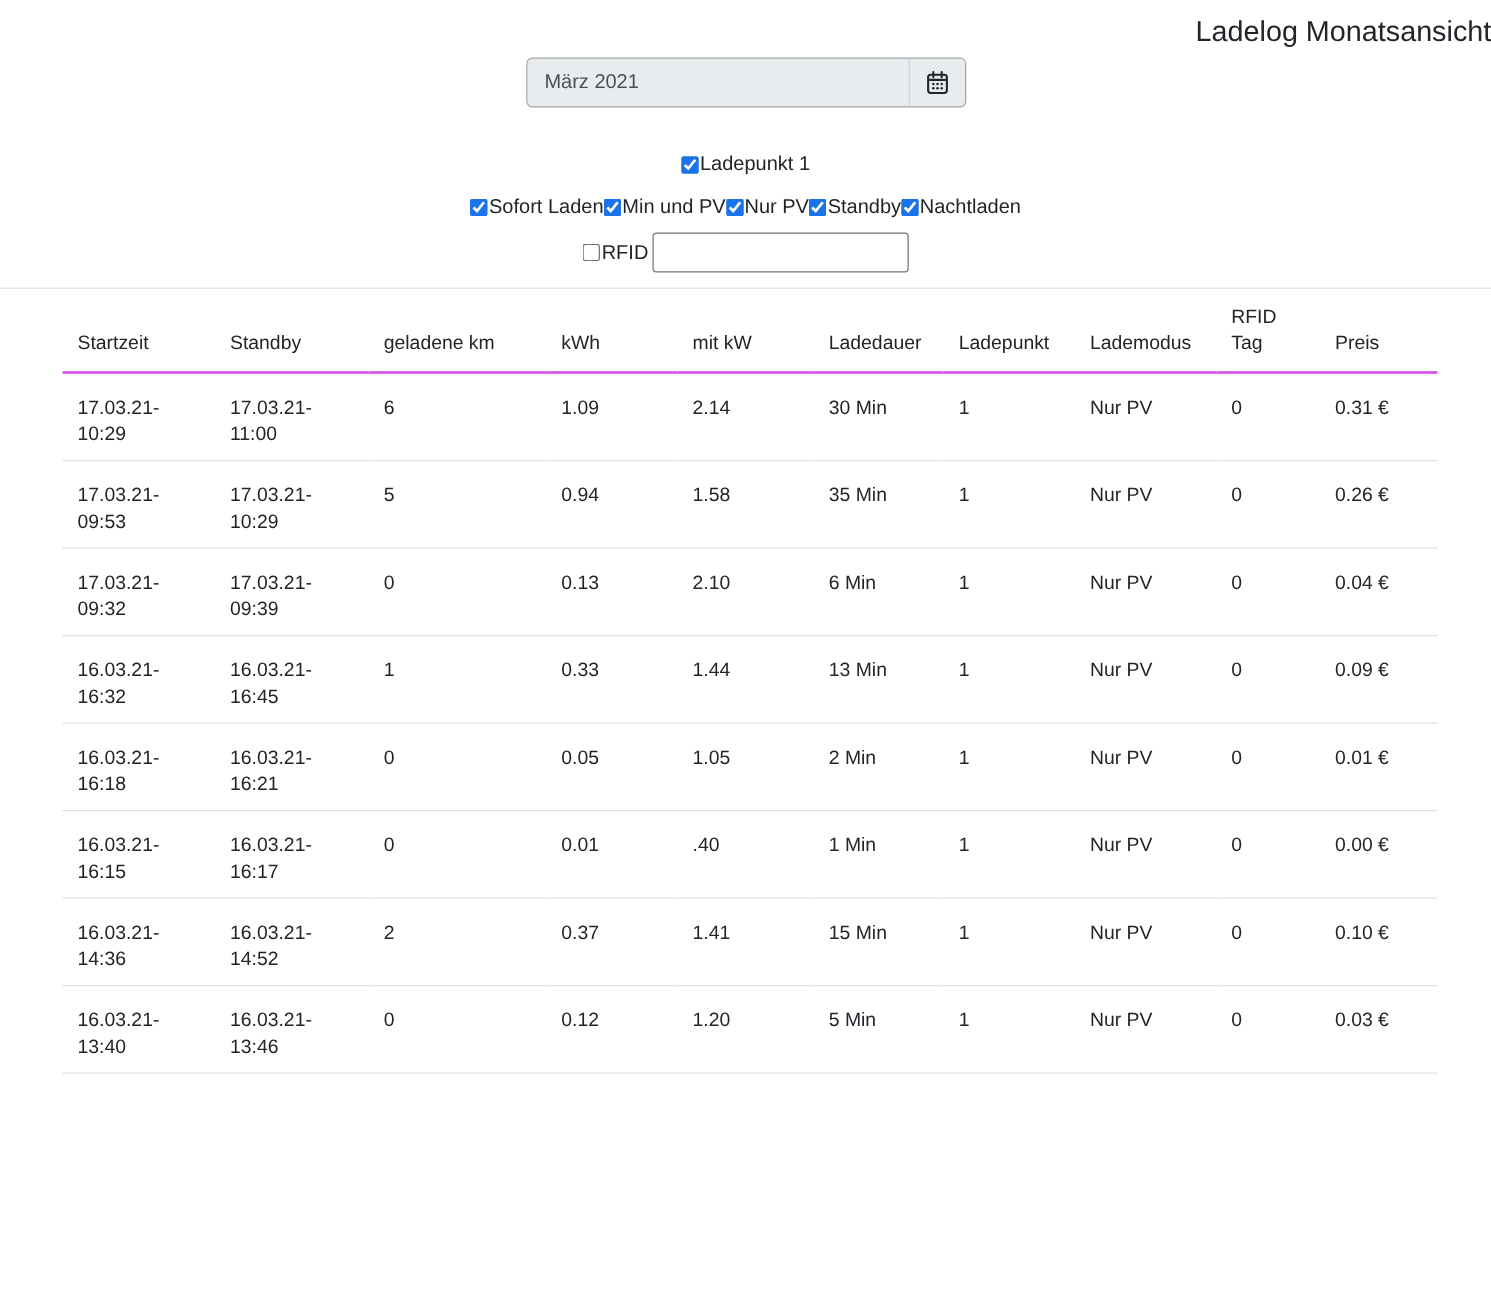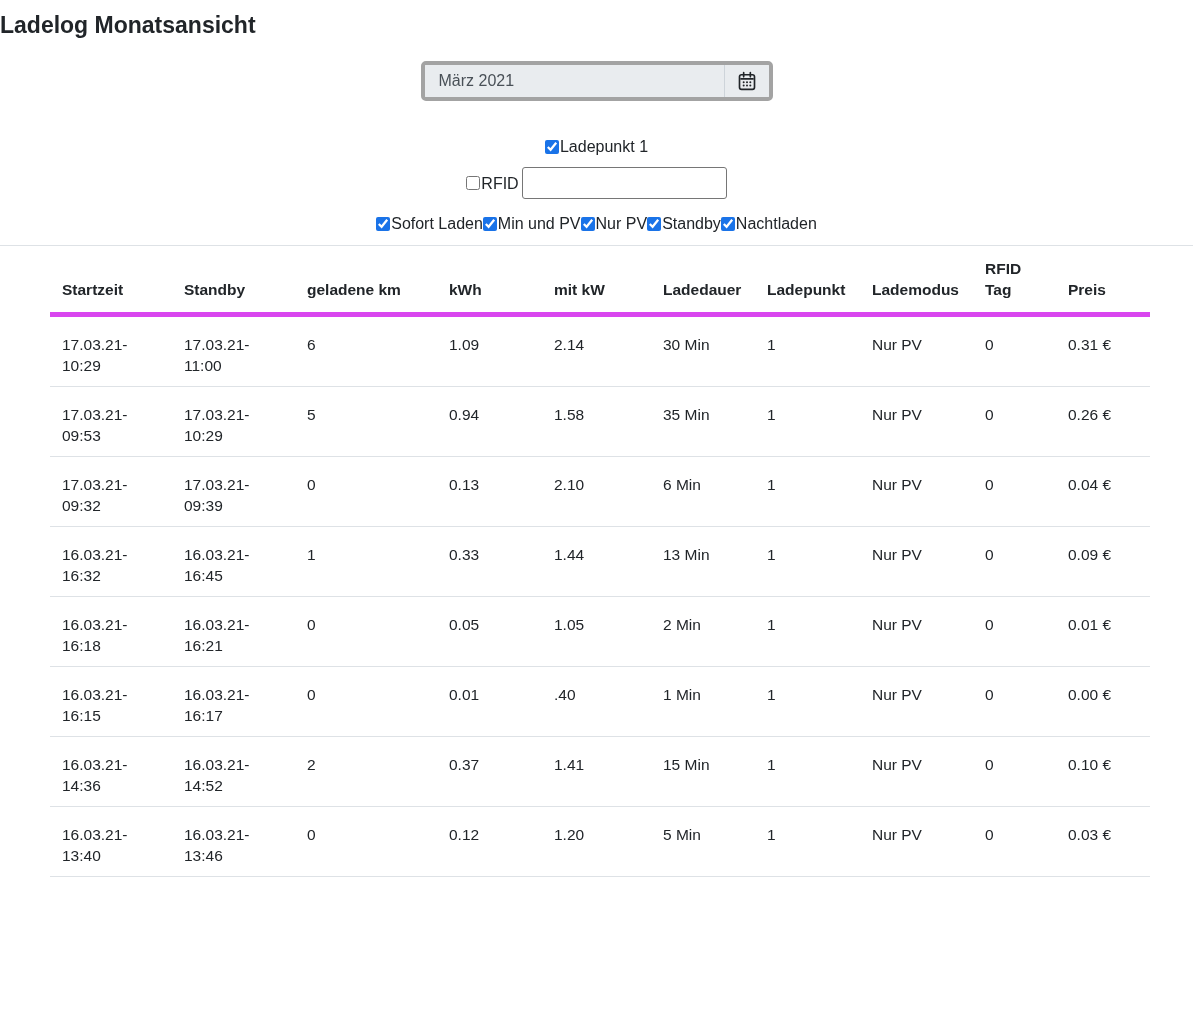--- a/index.html
+++ b/index.html
@@ -3,27 +3,27 @@
 <meta charset="utf-8">
 <style>
   * { box-sizing: border-box; }
   html, body { margin: 0; padding: 0; }
   body {
     width: 1193px; height: 1035px; overflow: hidden;
     background: #ffffff; color: #212529;
     font-family: "Liberation Sans", sans-serif;
   }
   .page-title {
-    text-align: left; font-size: 23px; font-weight: 700;
+    text-align: right; font-size: 23px; font-weight: 400;
     margin: 10px 0 0 0; line-height: 31px; color: #212529;
   }
   .month-picker-group {
-    width: 352px; height: 40px; margin: 20px auto 0 auto;
+    width: 352px; height: 40px; margin: 5px auto 0 auto;
     display: flex; align-items: stretch;
-    border: 4px solid #a3a3a3; border-radius: 5px;
+    border: 1px solid #a3a3a3; border-radius: 5px;
     background: #e9ecef; overflow: hidden;
   }
   .month-input {
     flex: 1; display: flex; align-items: center;
     padding: 0 14px; font-size: 16px; color: #495057; background: #e9ecef;
     cursor: default;
   }
   .calendar-btn {
     width: 45px; border: none; border-left: 1px solid #ced4da;
     background: #e9ecef; display: flex; align-items: center; justify-content: center;
@@ -46,23 +46,23 @@
     font-family: "Liberation Sans", sans-serif; font-size: 16px;
     padding: 0 8px; background: #ffffff; color: #212529; outline: none;
   }
   .table-section { border-top: 1px solid #dee2e6; margin-top: 12px; }
   table.ladelog {
     border-collapse: collapse; table-layout: fixed;
     width: 1100px; margin-left: 50px;
     font-size: 15.5px; color: #212529;
   }
   table.ladelog th {
-    text-align: left; vertical-align: bottom; font-weight: 700;
+    text-align: left; vertical-align: bottom; font-weight: 400;
     padding: 12px; line-height: 21px; white-space: nowrap;
-    border-bottom: 5px solid #d946ef;
+    border-bottom: 2px solid #d946ef;
   }
   table.ladelog thead th:nth-child(9) { white-space: normal; }
   table.ladelog td {
     vertical-align: top; padding: 17px 12px 10px 12px; line-height: 21px;
     border-bottom: 1px solid #dee2e6; overflow-wrap: break-word;
   }
 </style>
 </head>
 <body>
 
@@ -88,49 +88,49 @@
     </button>
   </div>
 
   <div class="row-center chargepoint-row">
     <label class="cb-label">
       <input type="checkbox" checked="" style="">
       <span>Ladepunkt 1</span>
     </label>
   </div>
 
+  <div class="row-center modes-row">
+    <label class="cb-label">
+      <input type="checkbox" checked="" style="">
+      <span>Sofort Laden</span>
+    </label>
+    <label class="cb-label">
+      <input type="checkbox" checked="" style="">
+      <span>Min und PV</span>
+    </label>
+    <label class="cb-label">
+      <input type="checkbox" checked="" style="">
+      <span>Nur PV</span>
+    </label>
+    <label class="cb-label">
+      <input type="checkbox" checked="" style="">
+      <span>Standby</span>
+    </label>
+    <label class="cb-label">
+      <input type="checkbox" checked="" style="">
+      <span>Nachtladen</span>
+    </label>
+  </div>
+
   <div class="row-center rfid-row">
     <label class="cb-label">
       <input type="checkbox" style="">
       <span>RFID</span>
     </label>
     <input type="text" class="rfid-input" placeholder="" style="">
-  </div>
-
-  <div class="row-center modes-row">
-    <label class="cb-label">
-      <input type="checkbox" checked="" style="">
-      <span>Sofort Laden</span>
-    </label>
-    <label class="cb-label">
-      <input type="checkbox" checked="" style="">
-      <span>Min und PV</span>
-    </label>
-    <label class="cb-label">
-      <input type="checkbox" checked="" style="">
-      <span>Nur PV</span>
-    </label>
-    <label class="cb-label">
-      <input type="checkbox" checked="" style="">
-      <span>Standby</span>
-    </label>
-    <label class="cb-label">
-      <input type="checkbox" checked="" style="">
-      <span>Nachtladen</span>
-    </label>
   </div>
 
   <div class="table-section">
     <table class="ladelog">
       <colgroup>
         <col style="width:122px">
           <col style="width:123px">
           <col style="width:142px">
         <col style="width:105px">
           <col style="width:109px">

